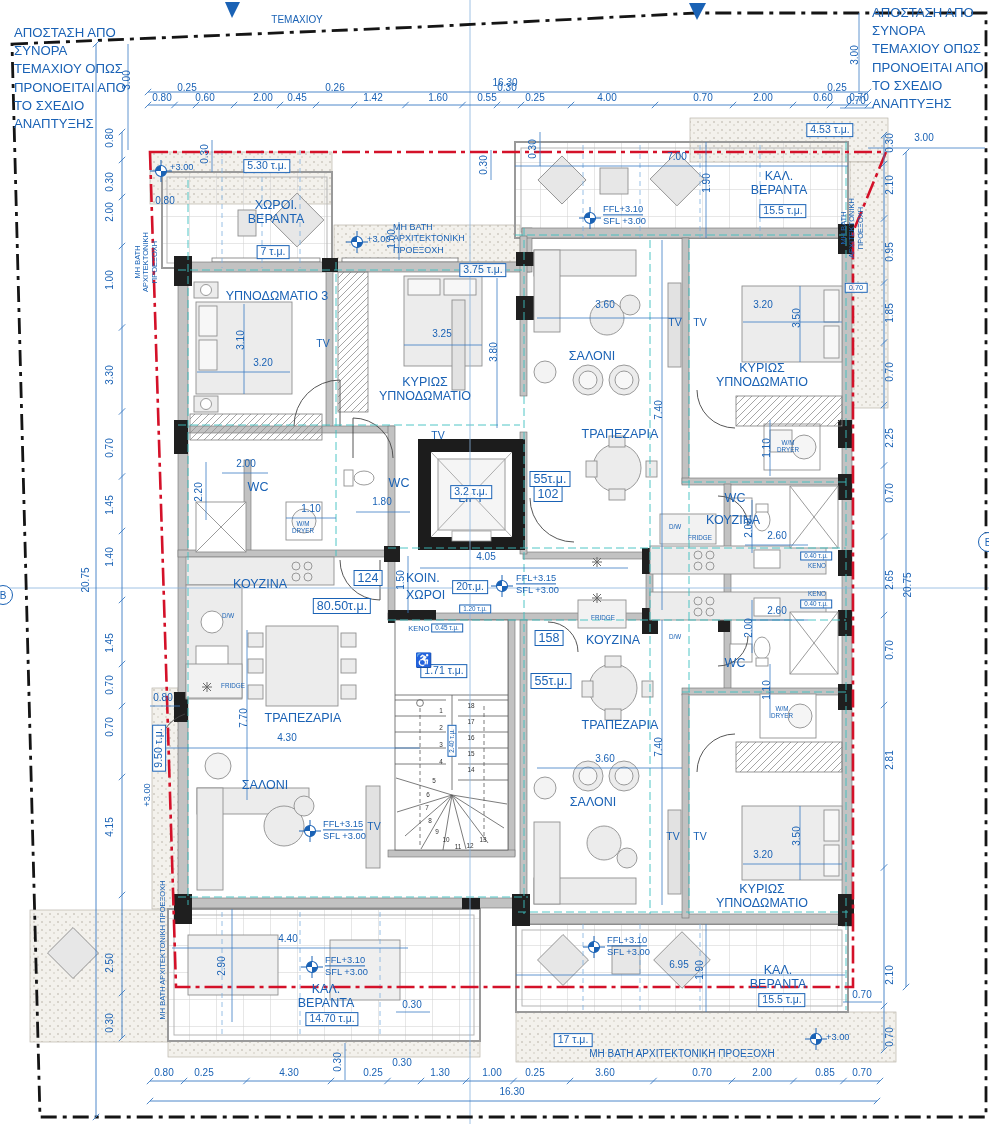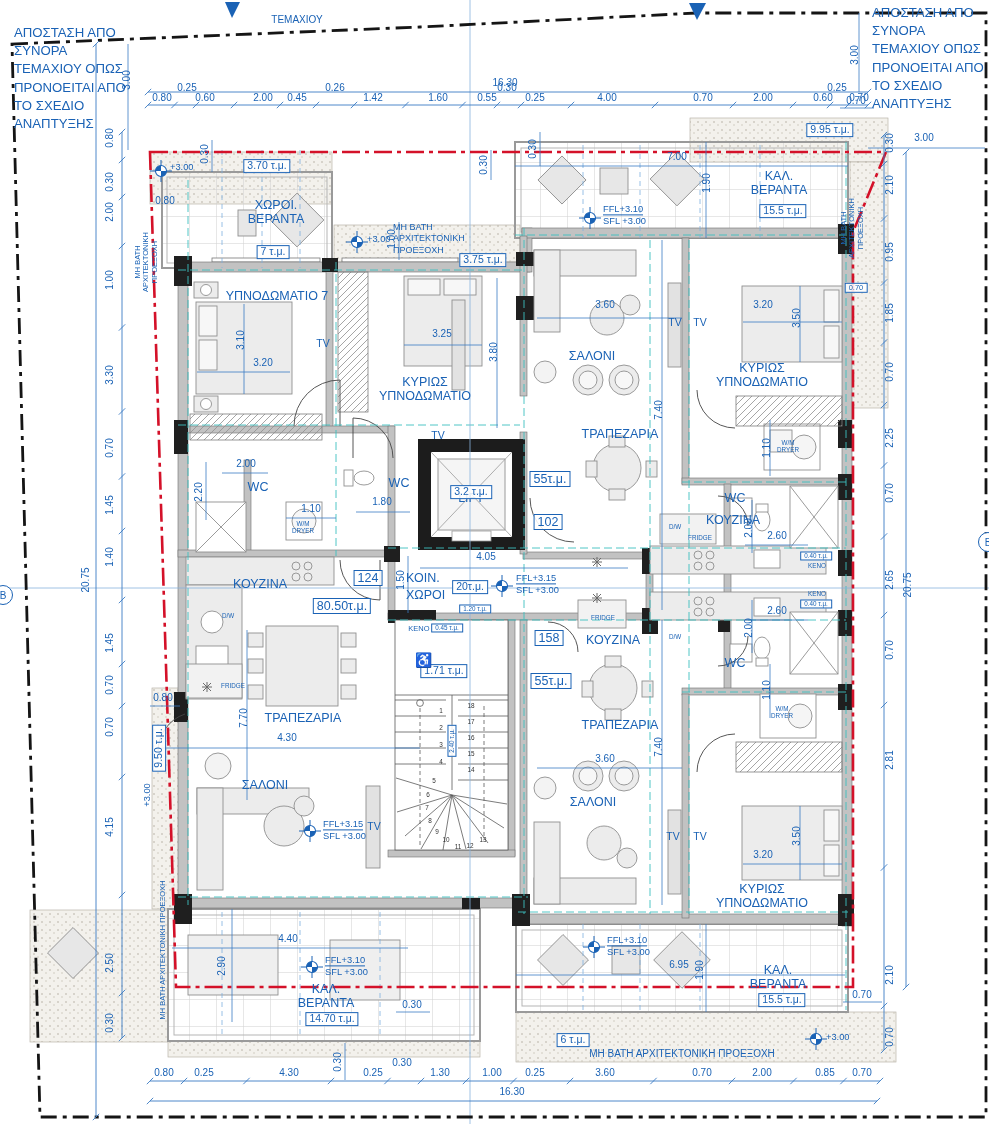--- a/index.html
+++ b/index.html
@@ -677,33 +677,33 @@
 <div class="lbl sm" style="left:297px;top:5px">ΤΕΜΑΧΙΟΥ</div>
 
 <div class="note wrap" style="left:393px;top:222px;width:92px;font-size:9px;line-height:1.25">ΜΗ ΒΑΤΗ ΑΡΧΙΤΕΚΤΟΝΙΚΗ ΠΡΟΕΞΟΧΗ</div>
 <div class="lbl sm" style="left:682px;top:1039px">ΜΗ ΒΑΤΗ ΑΡΧΙΤΕΚΤΟΝΙΚΗ ΠΡΟΕΞΟΧΗ</div>
 <div class="lbl vert wrap xs" style="left:147px;top:262px;width:86px">ΜΗ ΒΑΤΗ ΑΡΧΙΤΕΚΤΟΝΙΚΗ ΠΡΟΕΞΟΧΗ</div>
 <div class="lbl vert xs" style="left:163px;top:950px">ΜΗ ΒΑΤΗ ΑΡΧΙΤΕΚΤΟΝΙΚΗ ΠΡΟΕΞΟΧΗ</div>
 <div class="lbl vert wrap xs" style="left:853px;top:228px;width:80px">ΜΗ ΒΑΤΗ ΑΡΧΙΤΕΚΤΟΝΙΚΗ ΠΡΟΕΞΟΧΗ</div>
 
 <div class="lbl wrap" style="left:276px;top:212px;width:76px">ΧΩΡΟΙ. ΒΕΡΑΝΤΑ</div>
 <div class="lbl bx md" style="left:273px;top:252px">7 τ.μ.</div>
-<div class="lbl bx md" style="left:267px;top:166px">3.70 τ.μ.</div>
+<div class="lbl bx md" style="left:267px;top:166px">5.30 τ.μ.</div>
 <div class="lbl wrap" style="left:779px;top:183px;width:78px">ΚΑΛ. ΒΕΡΑΝΤΑ</div>
 <div class="lbl bx md" style="left:783px;top:211px">15.5 τ.μ.</div>
 <div class="lbl wrap" style="left:326px;top:996px;width:78px">ΚΑΛ. ΒΕΡΑΝΤΑ</div>
 <div class="lbl bx md" style="left:332px;top:1019px">14.70 τ.μ.</div>
 <div class="lbl wrap" style="left:778px;top:977px;width:78px">ΚΑΛ. ΒΕΡΑΝΤΑ</div>
 <div class="lbl bx md" style="left:782px;top:1000px">15.5 τ.μ.</div>
-<div class="lbl bx md" style="left:830px;top:130px">9.95 τ.μ.</div>
-<div class="lbl bx md" style="left:483px;top:260px">3.75 τ.μ.</div>
+<div class="lbl bx md" style="left:830px;top:130px">4.53 τ.μ.</div>
+<div class="lbl bx md" style="left:483px;top:270px">3.75 τ.μ.</div>
 <div class="lbl vert bx md" style="left:159px;top:748px">9.50 τ.μ.</div>
-<div class="lbl bx md" style="left:573px;top:1040px">6 τ.μ.</div>
-
-<div class="lbl" style="left:277px;top:296px">ΥΠΝΟΔΩΜΑΤΙΟ 7</div>
+<div class="lbl bx md" style="left:573px;top:1040px">17 τ.μ.</div>
+
+<div class="lbl" style="left:277px;top:296px">ΥΠΝΟΔΩΜΑΤΙΟ 3</div>
 <div class="lbl wrap" style="left:425px;top:389px;width:118px">ΚΥΡΙΩΣ ΥΠΝΟΔΩΜΑΤΙΟ</div>
 <div class="lbl wrap" style="left:762px;top:375px;width:118px">ΚΥΡΙΩΣ ΥΠΝΟΔΩΜΑΤΙΟ</div>
 <div class="lbl wrap" style="left:762px;top:896px;width:118px">ΚΥΡΙΩΣ ΥΠΝΟΔΩΜΑΤΙΟ</div>
 <div class="lbl" style="left:265px;top:785px">ΣΑΛΟΝΙ</div>
 <div class="lbl" style="left:592px;top:356px">ΣΑΛΟΝΙ</div>
 <div class="lbl" style="left:593px;top:802px">ΣΑΛΟΝΙ</div>
 <div class="lbl" style="left:303px;top:718px">ΤΡΑΠΕΖΑΡΙΑ</div>
 <div class="lbl" style="left:620px;top:434px">ΤΡΑΠΕΖΑΡΙΑ</div>
 <div class="lbl" style="left:620px;top:725px">ΤΡΑΠΕΖΑΡΙΑ</div>
 <div class="lbl" style="left:260px;top:584px">ΚΟΥΖΙΝΑ</div>
@@ -730,21 +730,21 @@
 <div class="lbl xxs" style="left:675px;top:527px">D/W</div>
 <div class="lbl xxs" style="left:675px;top:637px">D/W</div>
 <div class="lbl wrap xxs" style="left:303px;top:527px;width:36px">W/M DRYER</div>
 <div class="lbl wrap xxs" style="left:788px;top:446px;width:36px">W/M DRYER</div>
 <div class="lbl wrap xxs" style="left:782px;top:712px;width:36px">W/M DRYER</div>
 <div class="lbl xs" style="left:419px;top:629px">ΚΕΝΟ</div>
 <div class="lbl xxs" style="left:817px;top:566px">ΚΕΝΟ</div>
 <div class="lbl xxs" style="left:817px;top:594px">ΚΕΝΟ</div>
 
 <div class="lbl bx" style="left:368px;top:578px">124</div>
-<div class="lbl bx" style="left:548px;top:522px">102</div>
+<div class="lbl bx" style="left:548px;top:494px">102</div>
 <div class="lbl bx" style="left:549px;top:638px">158</div>
 <div class="lbl bx" style="left:342px;top:606px">80.50τ.μ.</div>
 <div class="lbl bx" style="left:550px;top:479px">55τ.μ.</div>
 <div class="lbl bx" style="left:551px;top:681px">55τ.μ.</div>
 <div class="lbl bx md" style="left:471px;top:492px">3.2 τ.μ.</div>
 <div class="lbl bx md" style="left:470px;top:587px">20τ.μ.</div>
 <div class="lbl bx xxs" style="left:475px;top:609px">1.20 τ.μ.</div>
 <div class="lbl bx xxs" style="left:447px;top:628px">0.45 τ.μ.</div>
 <div class="lbl bx xxs" style="left:816px;top:556px">0.40 τ.μ.</div>
 <div class="lbl bx xxs" style="left:816px;top:604px">0.40 τ.μ.</div>

